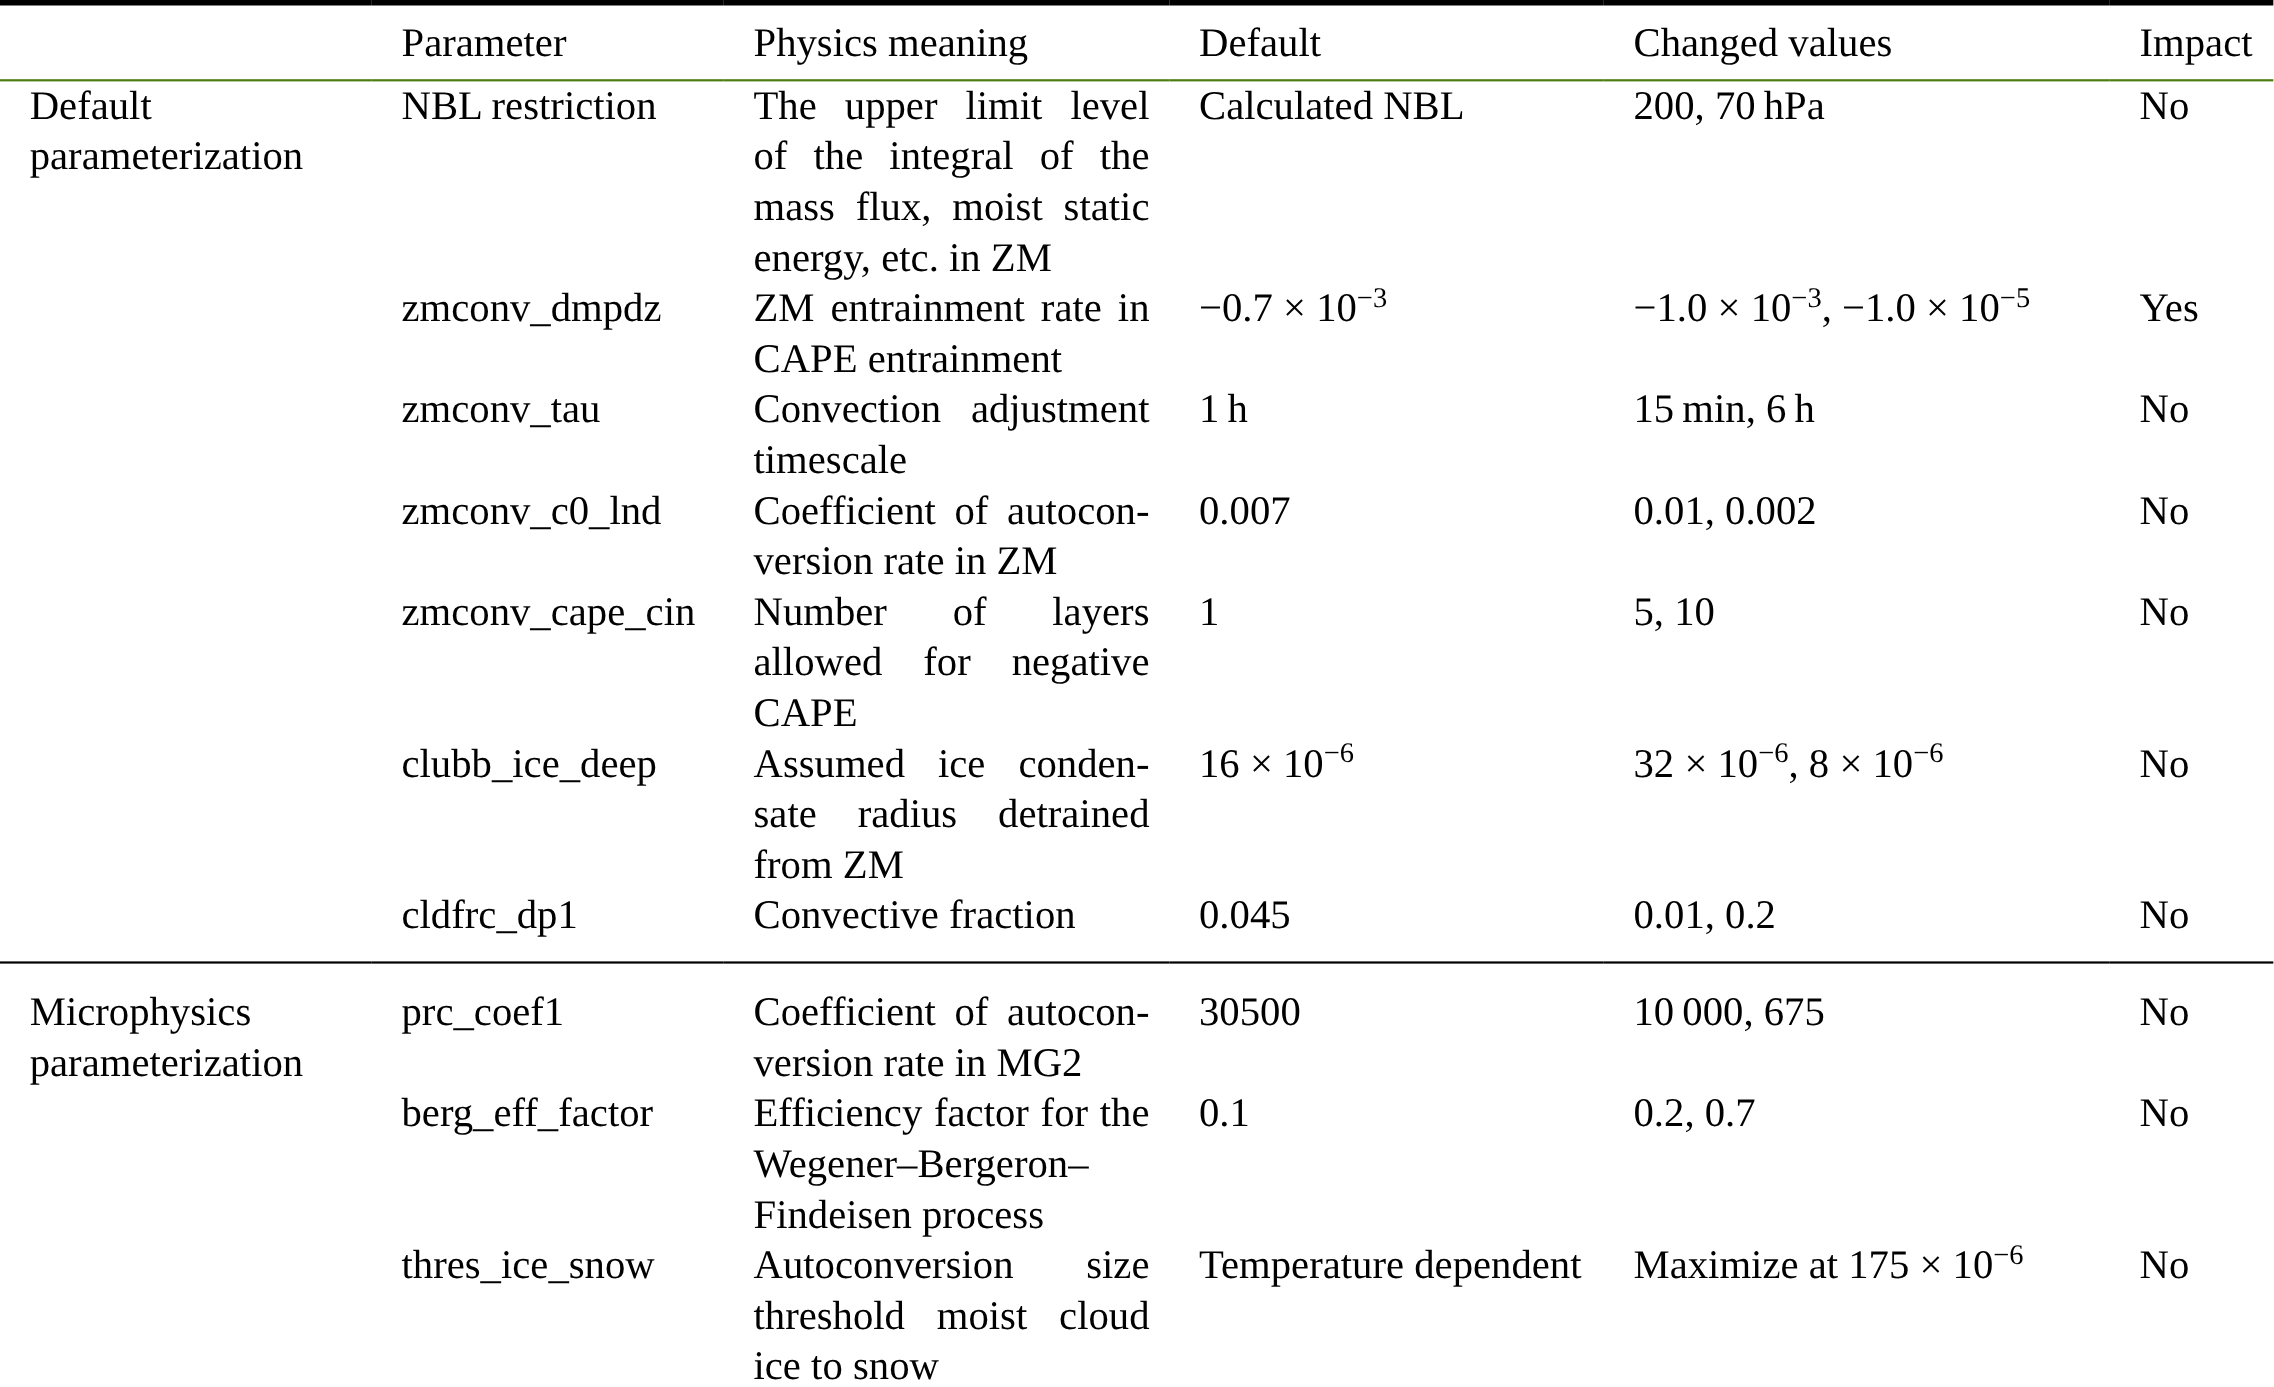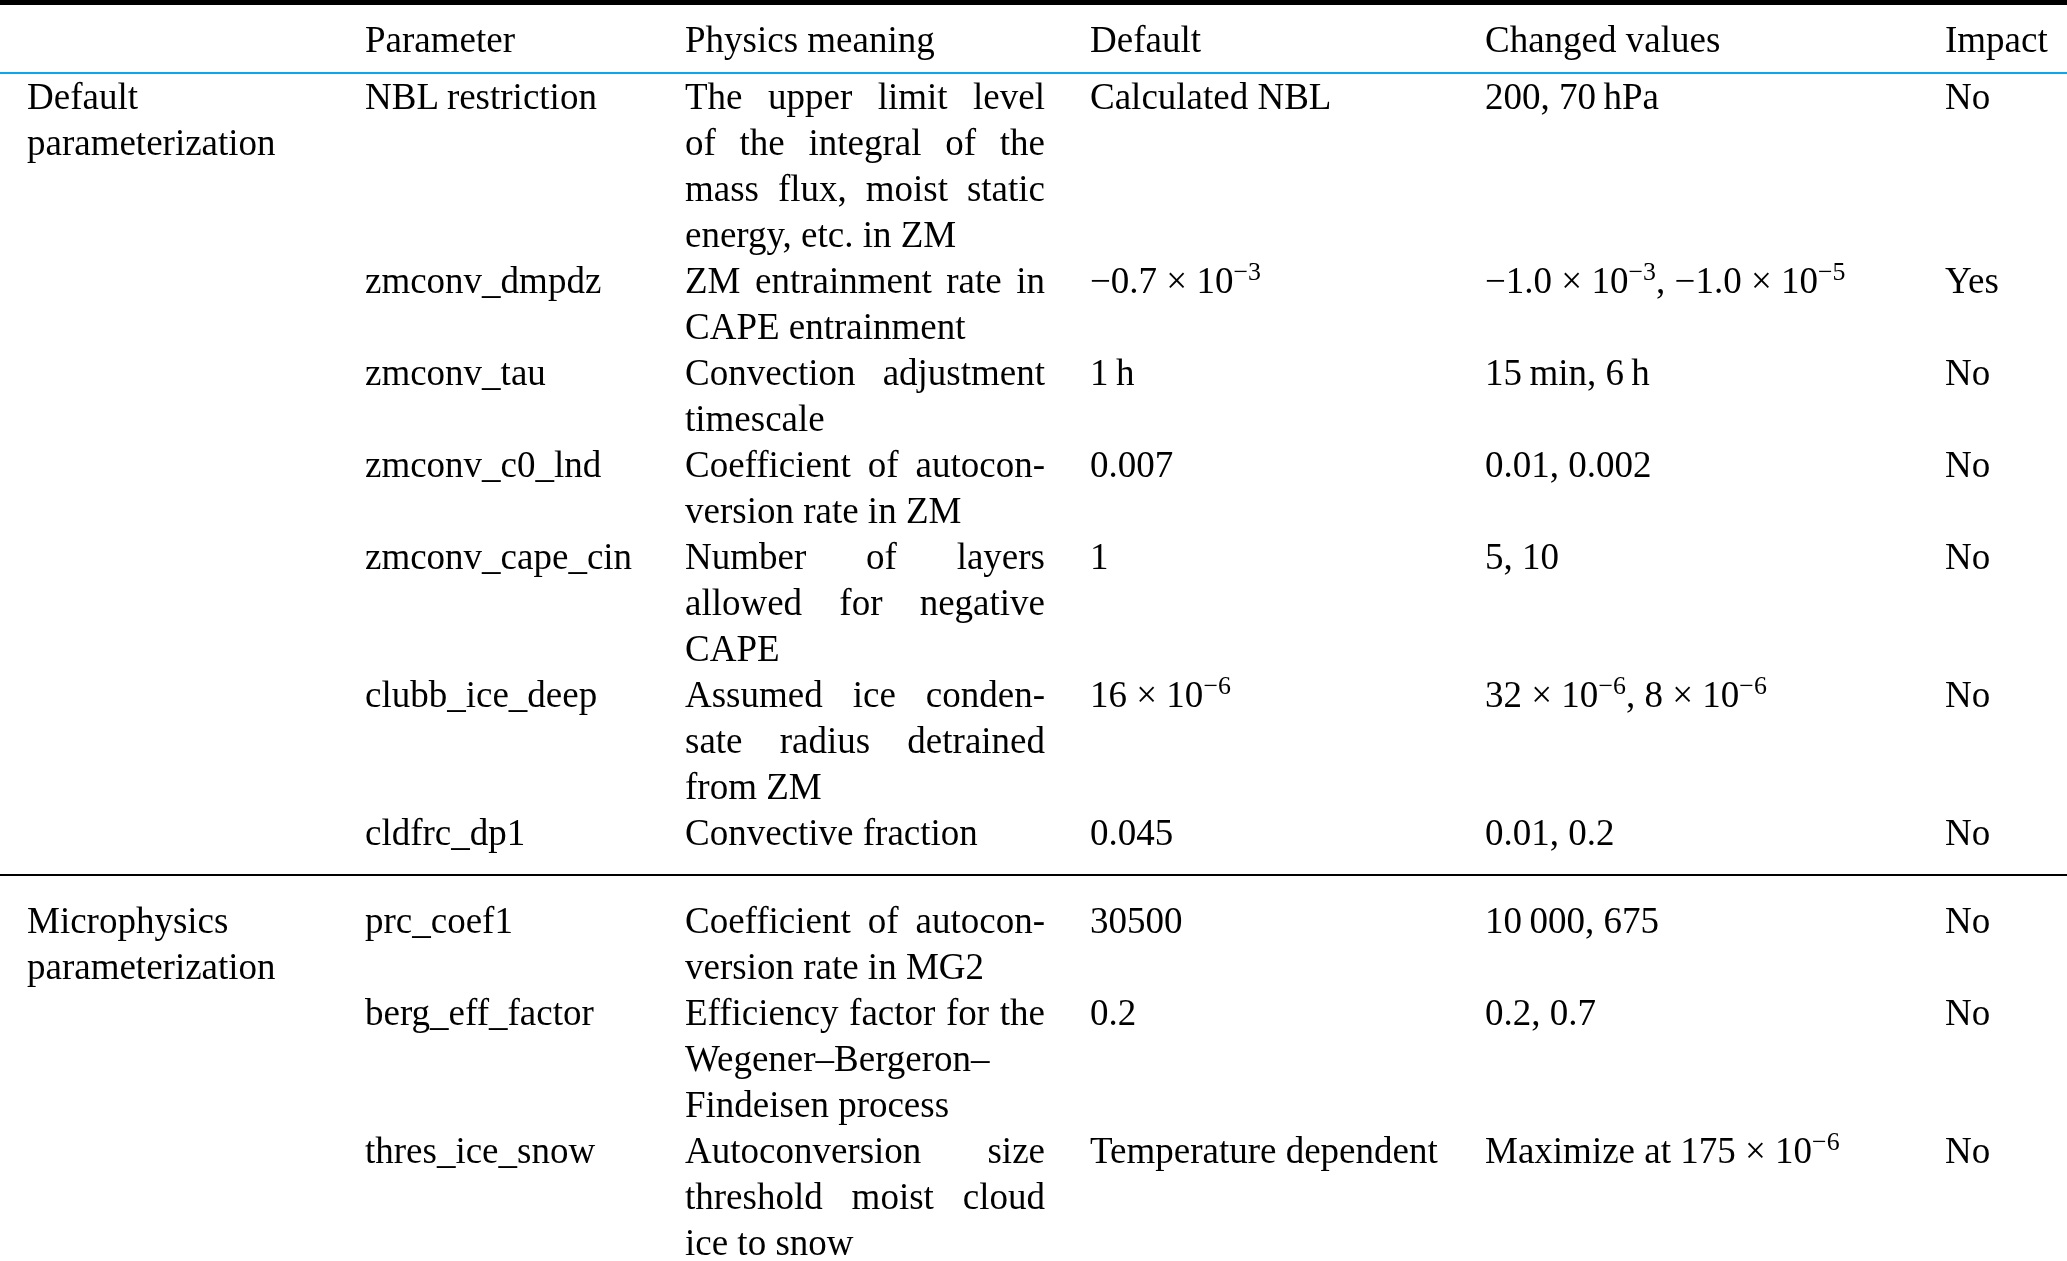--- a/index.html
+++ b/index.html
@@ -31,21 +31,21 @@
   col.c-default { width: 395px; }
   col.c-changed { width: 460px; }
   col.c-impact  { width: 149px; }
 
   thead th {
     font-weight: normal;
     text-align: left;
     vertical-align: top;
     padding: 12px 0 0 27px;
     height: 55px;
-    border-bottom: 2px solid #0ea5e9;
+    border-bottom: 2px solid #4d7c0f;
   }
   tbody td {
     vertical-align: top;
     text-align: left;
     padding: 0 0 0 27px;
   }
   td.meaning { padding-right: 18px; }
   td.default, td.changed, td.impact { white-space: nowrap; }
 
   tbody.section-first tr.row-last td { padding-bottom: 18px; }
@@ -175,21 +175,21 @@
         <td class="changed">10 000, 675</td>
         <td class="impact">No</td>
       </tr>
       <tr>
         <td class="param">berg_eff_factor</td>
         <td class="meaning">
             <div class="mline jl">Efficiency factor for the</div>
             <div class="mline jl">Wegener–Bergeron–</div>
             <div class="mline">Findeisen process</div>
           </td>
-        <td class="default">0.2</td>
+        <td class="default">0.1</td>
         <td class="changed">0.2, 0.7</td>
         <td class="impact">No</td>
       </tr>
       <tr>
         <td class="param">thres_ice_snow</td>
         <td class="meaning">
             <div class="mline jl">Autoconversion size</div>
             <div class="mline jl">threshold moist cloud</div>
             <div class="mline">ice to snow</div>
           </td>

